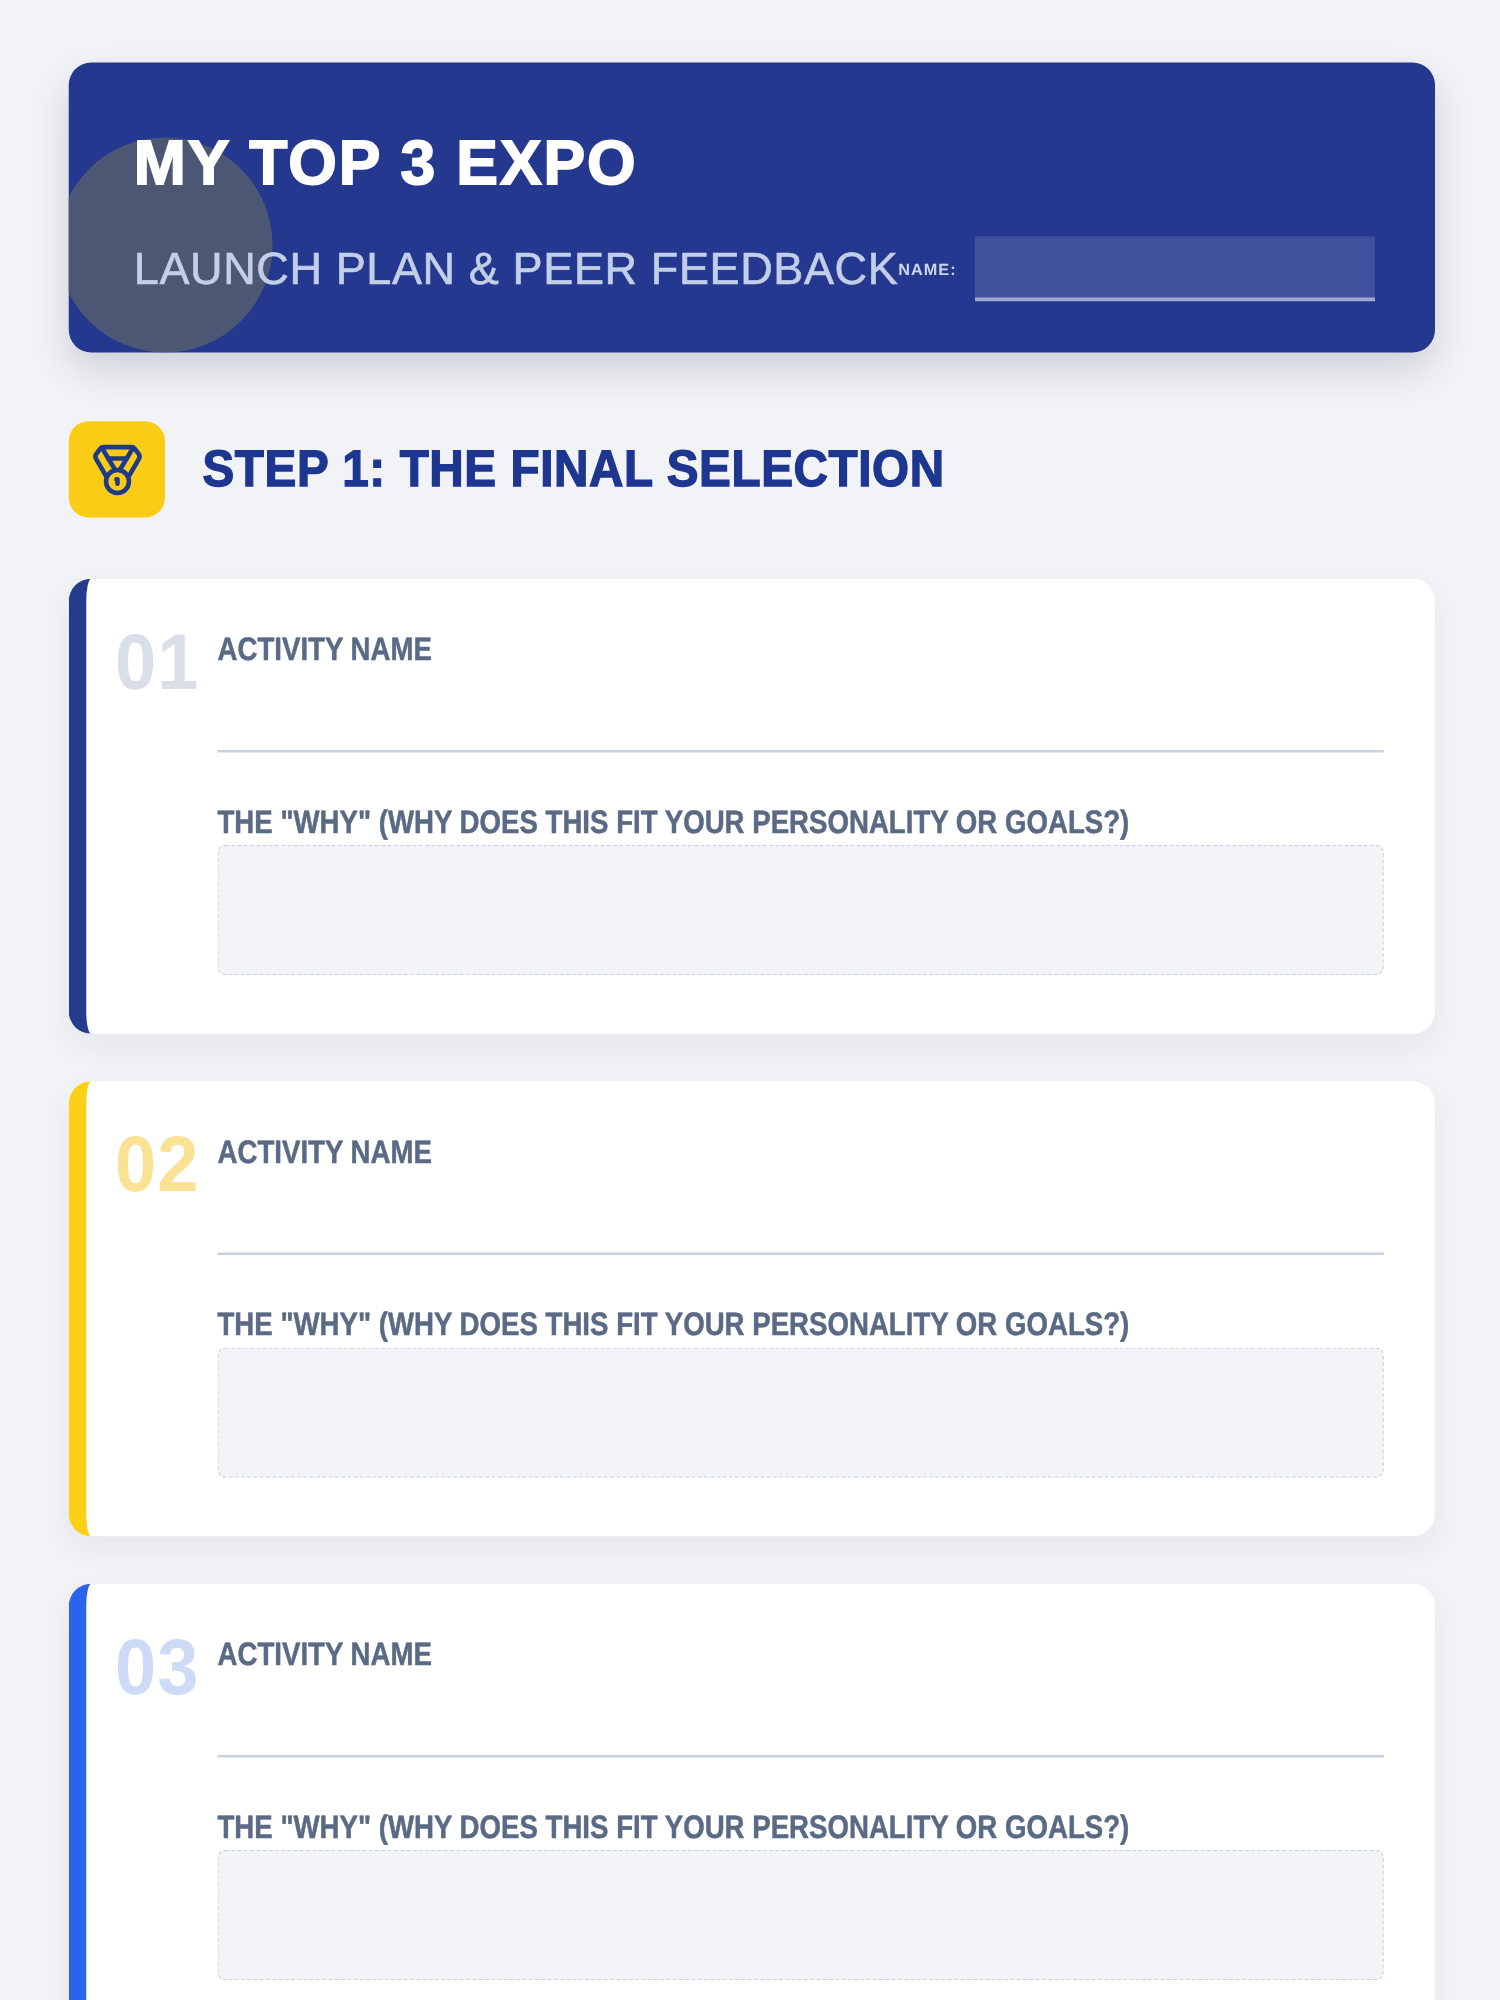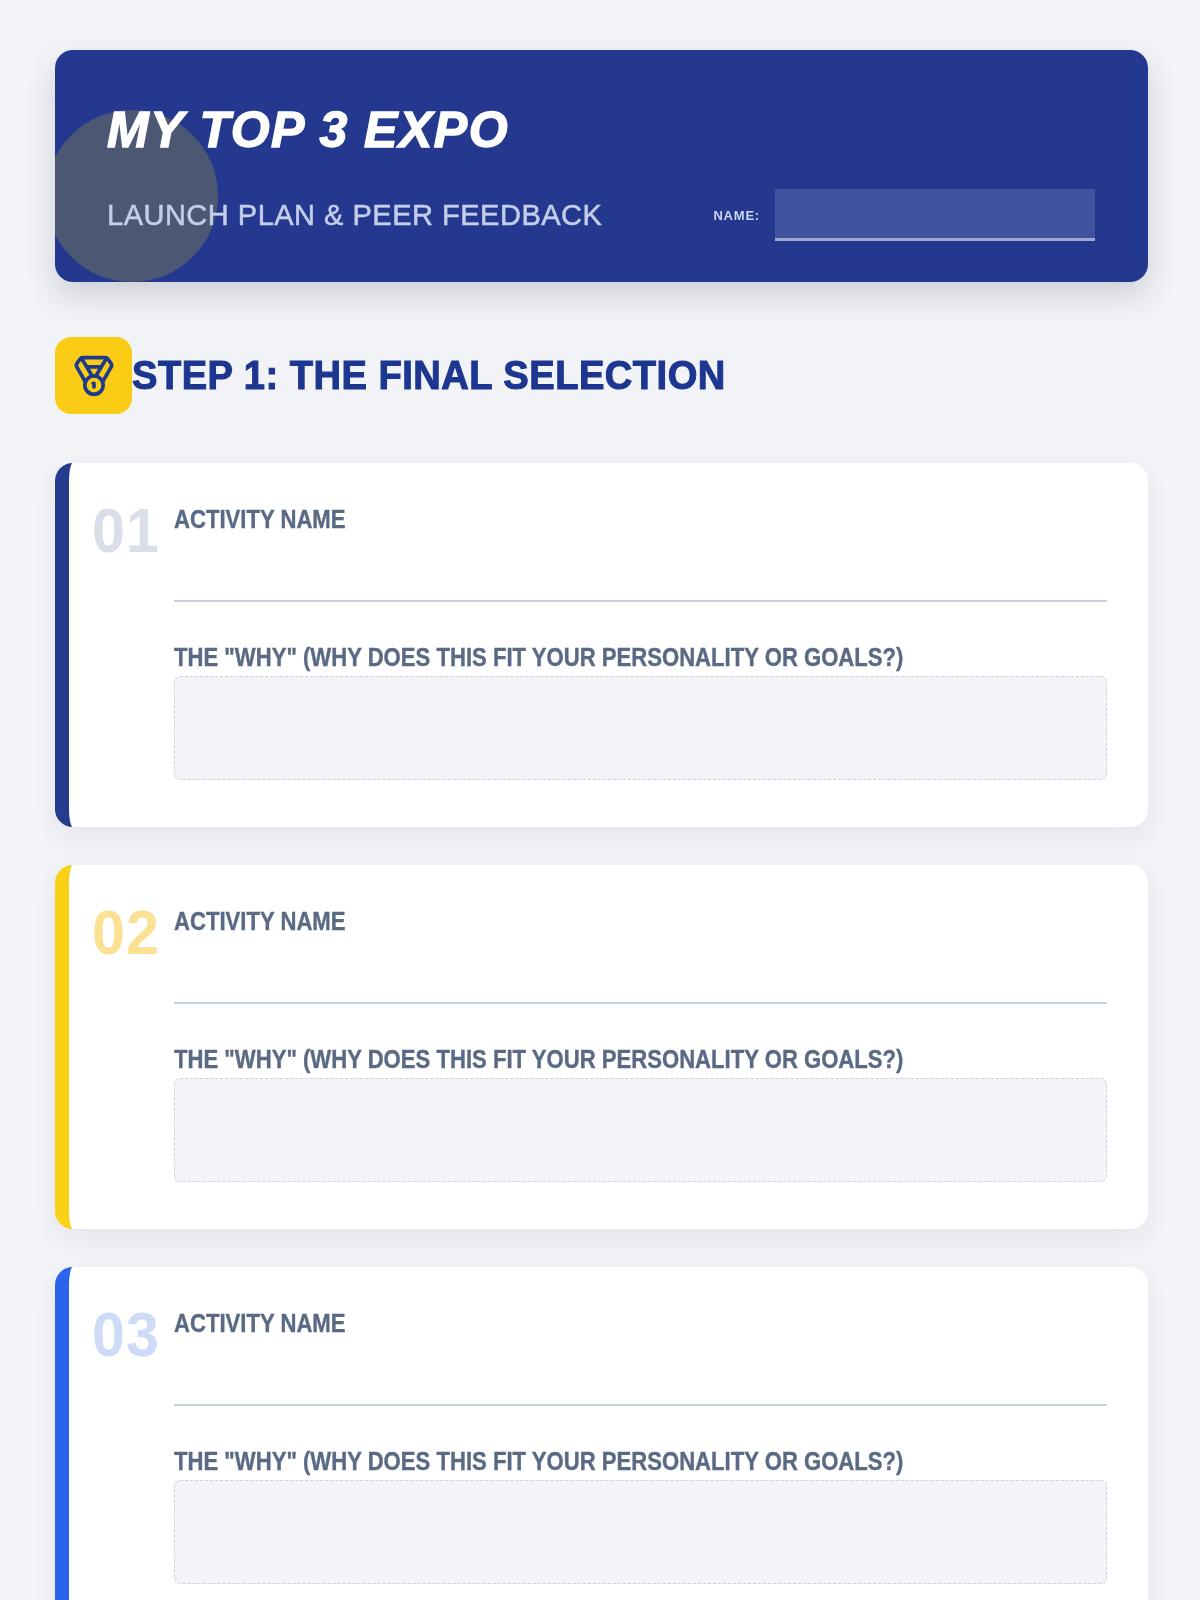--- a/index.html
+++ b/index.html
@@ -22,44 +22,44 @@
     box-shadow:0 14px 30px rgba(20,30,70,0.16);
   }
   .header-circle {
     position:absolute; left:-9px; top:60px;
     width:172px; height:172px; border-radius:50%;
     background:#4C5873;
   }
   .header-content { position:relative; padding:54px 53px 0 52px; }
   .page-title {
     font-size:50px; line-height:1.04; font-weight:bold;
-    color:#FFFFFF; letter-spacing:1.5px;font-style:italic;
+    color:#FFFFFF; letter-spacing:1.5px;
     -webkit-text-stroke:1.4px #FFFFFF;
   }
   .header-row { display:flex; align-items:center; margin-top:33px; }
   .subtitle {
-    font-size:29px; color:#C3CEE8; letter-spacing:0.5px;
+    font-size:36px; color:#C3CEE8; letter-spacing:0.5px;
     -webkit-text-stroke:0.5px currentColor;
     white-space:nowrap;
   }
   .name-group { margin-left:auto; display:flex; align-items:center; gap:15px; }
   .name-label {
     font-size:13px; font-weight:bold; color:#CBD7EF; letter-spacing:0.8px;
   }
   .name-input {
     width:320px; height:52px;
     background:rgba(255,255,255,0.13);
     border:none; outline:none;
     border-bottom:3px solid rgba(255,255,255,0.5);
     color:#FFFFFF; font-size:20px; padding:0 12px;
     font-family:"Liberation Sans", sans-serif;
   }
 
   
-  .step-heading { margin-top:55px; display:flex; align-items:center; height:77px; }
+  .step-heading { margin-top:55px; display:flex; align-items:center; gap:30px; height:77px; }
   .step-icon {
     flex:0 0 77px; width:77px; height:77px;
     background:#FACC15; border-radius:16px;
     display:flex; align-items:center; justify-content:center;
     color:#1E3A8A;
   }
   .step-title {
     font-size:41px; font-weight:bold; color:#1D3690;
     letter-spacing:0.5px;
     -webkit-text-stroke:1.1px currentColor;

